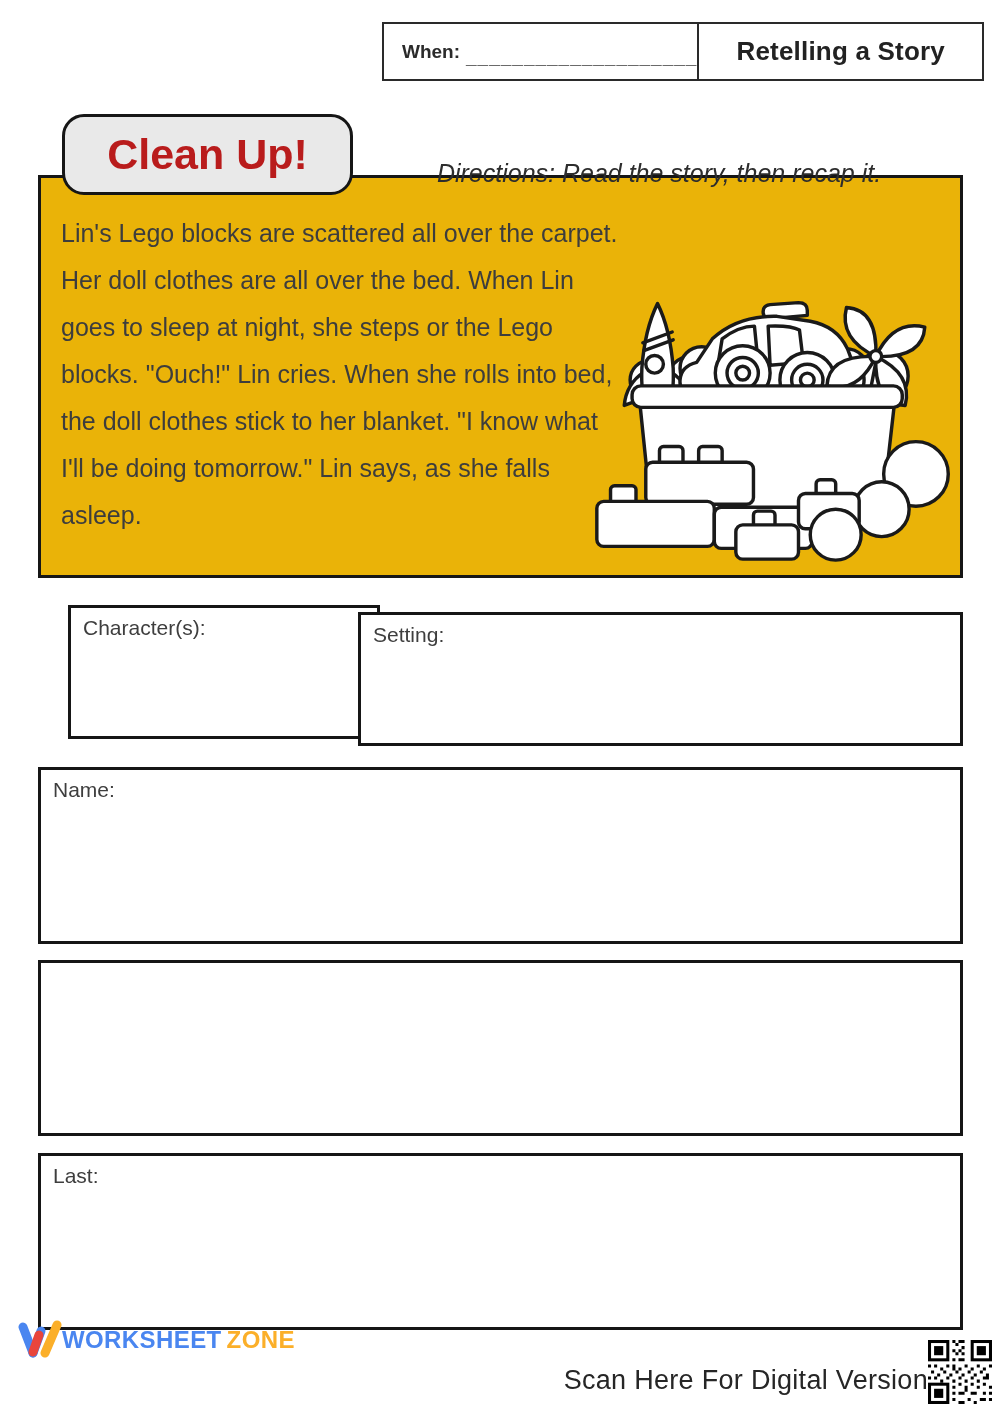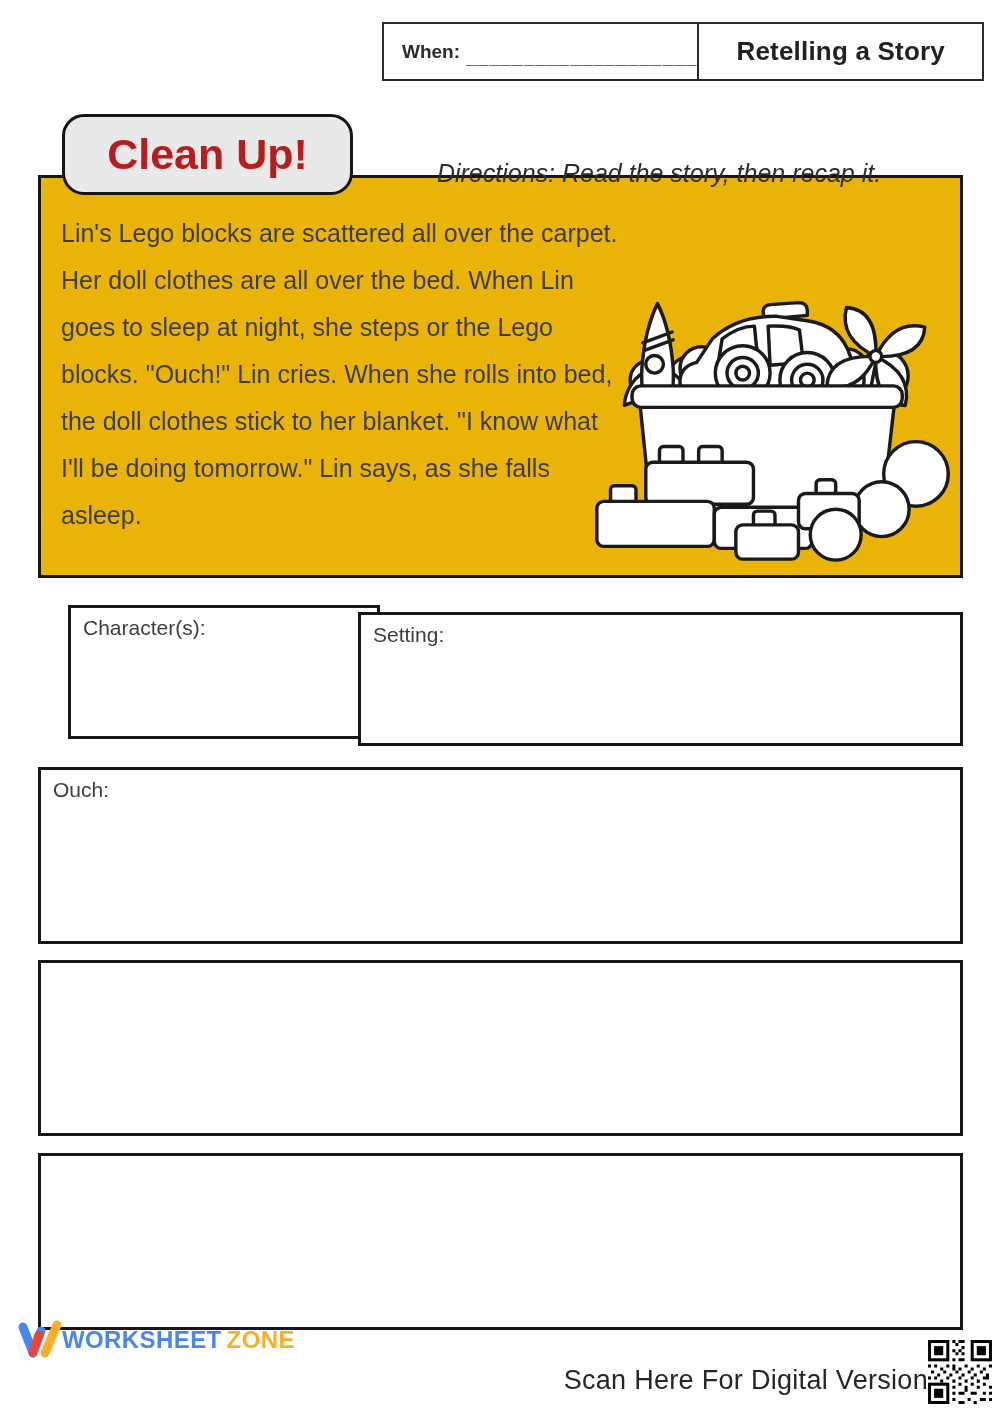--- a/index.html
+++ b/index.html
@@ -166,27 +166,28 @@
 
   <div class="abox box-characters">
     <div class="abox-label">Character(s):</div>
     <div class="write-area"></div>
   </div>
   <div class="abox box-setting">
     <div class="abox-label">Setting:</div>
     <div class="write-area"></div>
   </div>
   <div class="abox box-first">
-    <div class="abox-label">Ouch:</div>
+    <div class="abox-label">Name:</div>
     <div class="write-area"></div>
   </div>
   <div class="abox box-next">
     <div class="write-area"></div>
   </div>
   <div class="abox box-last">
+    <div class="abox-label">Last:</div>
     <div class="write-area"></div>
   </div>
 
   <div class="footer-logo">
     <svg width="44" height="44" viewBox="0 0 44 44" fill="none">
       <path d="M5,9 L15,35" stroke="#4a86f0" stroke-width="9" stroke-linecap="round"></path>
       <path d="M15,35 L23,13" stroke="#4a86f0" stroke-width="9" stroke-linecap="round"></path>
       <path d="M21,17 L15,34" stroke="#e8453c" stroke-width="9" stroke-linecap="round"></path>
       <path d="M27,35 L39,7" stroke="#fbaf29" stroke-width="9" stroke-linecap="round"></path>
     </svg>

